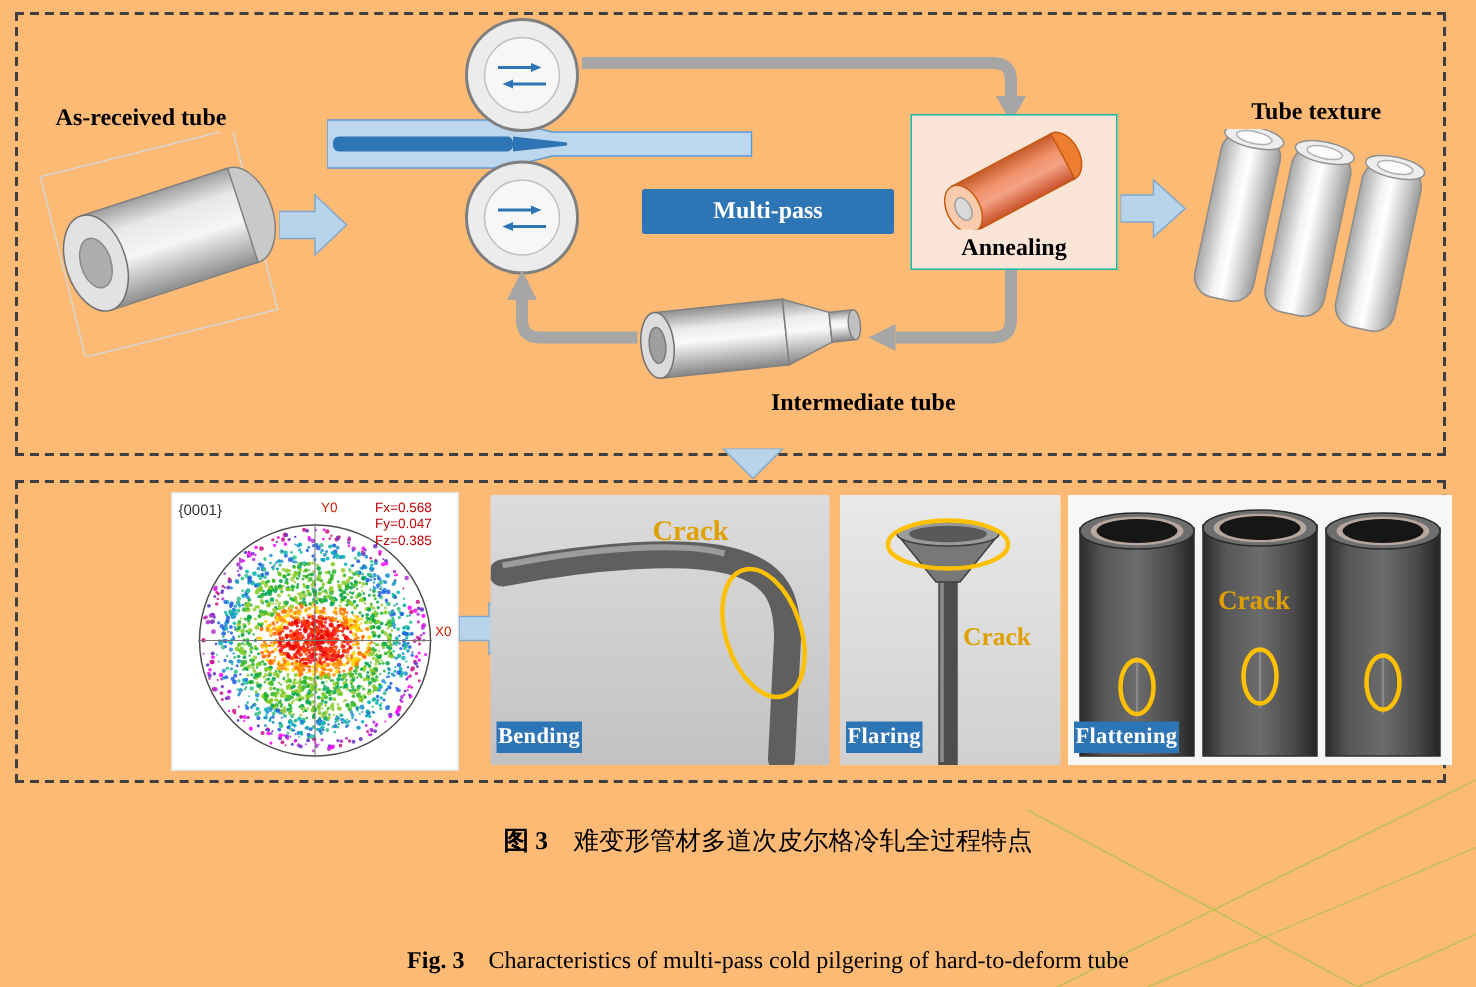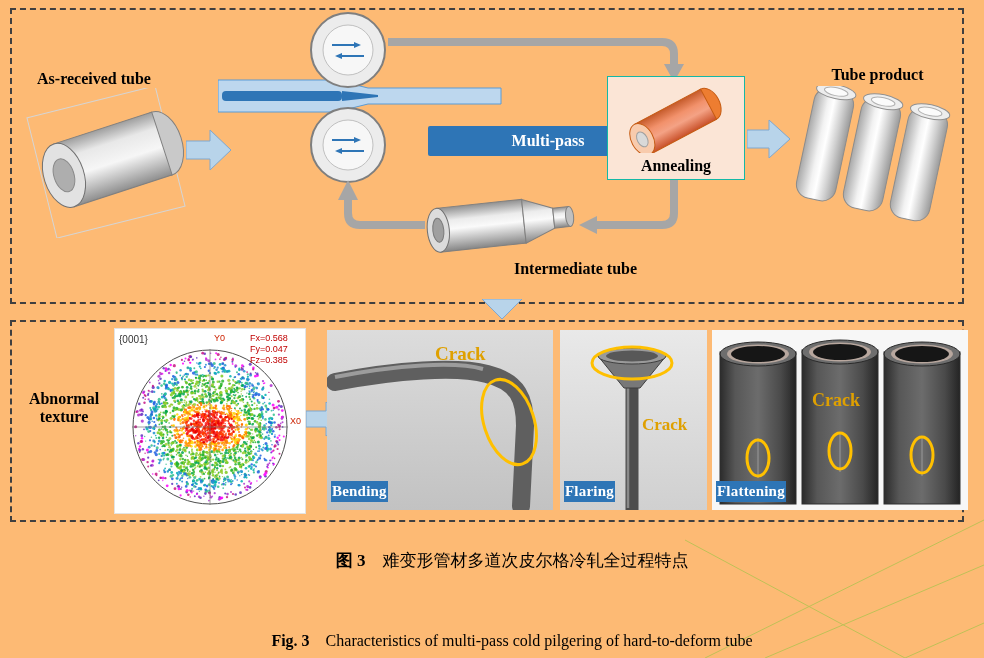--- a/index.html
+++ b/index.html
@@ -4,21 +4,21 @@
 <style>
   html,body{margin:0;padding:0;background:#fff;}
   .page{position:relative;width:984px;height:658px;background:#fdba74;overflow:hidden;
         font-family:"Liberation Serif","DejaVu Serif",serif;color:#000;}
   .abs{position:absolute;}
   .dashedbox{position:absolute;border:2px dashed #3f3f3f;background:transparent;}
   .lbl{position:absolute;font-weight:bold;font-size:16px;line-height:1.15;text-align:center;color:#000;}
   .tag{position:absolute;background:#2e75b6;color:#fff;font-weight:bold;font-size:15px;
        padding:2px 1px;letter-spacing:.2px;}
   .multipass{position:absolute;left:428px;top:126px;width:168px;height:30px;background:#2e75b6;
-       color:#fff;font-weight:bold;font-size:16px;text-align:center;line-height:30px;border-radius:2px;padding-left:36px;}
+       color:#fff;font-weight:bold;font-size:16px;text-align:center;line-height:30px;border-radius:2px;}
   .photo{position:absolute;overflow:hidden;}
   .caption{position:absolute;left:0;width:984px;text-align:center;padding-left:20px;}
   .cap-cn{top:549px;font-size:17px;}
   .cap-en{top:632px;font-size:16px;}
   .cap-prefix{font-weight:bold;}
   svg{display:block;}
 </style>
 </head>
 <body>
 
@@ -107,21 +107,21 @@
         <ellipse cx="30" cy="45" rx="5" ry="8" fill="#d9d9d9" stroke="#a0a0a0"></ellipse>
       </g>
     </svg>
     <div class="lbl" style="left:0;bottom:4px;width:100%;position:absolute;font-size:16px;">Annealing</div>
   </div>
 
   <svg class="abs" style="left:747px;top:118px;" width="44" height="42" viewBox="0 0 44 42">
     <polygon points="0,12 22,12 22,2 43,21 22,40 22,30 0,30" fill="#b8d4ea" stroke="#7fa8d0"></polygon>
   </svg>
 
-  <div class="lbl" style="left:795px;top:66px;width:165px;">Tube product</div>
+  <div class="lbl" style="left:795px;top:66px;width:165px;">Tube texture</div>
   <svg class="abs" style="left:790px;top:86px;" width="178" height="138" viewBox="0 0 178 138">
     <defs>
       <linearGradient id="silH" x1="0" y1="0" x2="1" y2="0">
         <stop offset="0" stop-color="#a8a8a8"></stop>
           <stop offset="0.35" stop-color="#f2f2f2"></stop>
         <stop offset="0.5" stop-color="#ffffff"></stop>
           <stop offset="0.75" stop-color="#cfcfcf"></stop>
         <stop offset="1" stop-color="#9a9a9a"></stop>
       </linearGradient>
     </defs>
@@ -164,24 +164,20 @@
     </g>
   </svg>
   <div class="lbl" style="left:488px;top:260px;width:175px;">Intermediate tube</div>
 
   <svg class="abs" style="left:480px;top:299px;" width="44" height="22" viewBox="0 0 44 22">
     <polygon points="2,0 42,0 22,20" fill="#b8d4ea" stroke="#7fa8d0"></polygon>
   </svg>
 
   <div class="dashedbox" style="left:10px;top:320px;width:950px;height:198px;"></div>
 
-  <div class="lbl" style="left:14px;top:390px;width:100px;">
-    <div>Abnormal</div>
-    <div>texture</div>
-  </div>
 
   <div class="abs" style="left:114px;top:328px;width:190px;height:184px;background:#fff;border:1px solid #e3e3e3;">
     <svg width="190" height="184" viewBox="0 0 190 184" style="font-family:'Liberation Sans',sans-serif;">
       <g id="pole-dots">
           <circle cx="110.2" cy="164.6" r="1.0" fill="#6030c0" fill-opacity="0.85"></circle>
           <circle cx="58.9" cy="87.5" r="1.0" fill="#00a550" fill-opacity="0.85"></circle>
           <circle cx="56.8" cy="89.5" r="0.8" fill="#7ccb1f" fill-opacity="0.85"></circle>
           <circle cx="67.0" cy="111.5" r="1.0" fill="#ffd300" fill-opacity="0.85"></circle>
           <circle cx="80.6" cy="154.2" r="0.9" fill="#32c08c" fill-opacity="0.85"></circle>
           <circle cx="167.6" cy="87.9" r="1.5" fill="#b030d0" fill-opacity="0.85"></circle>

